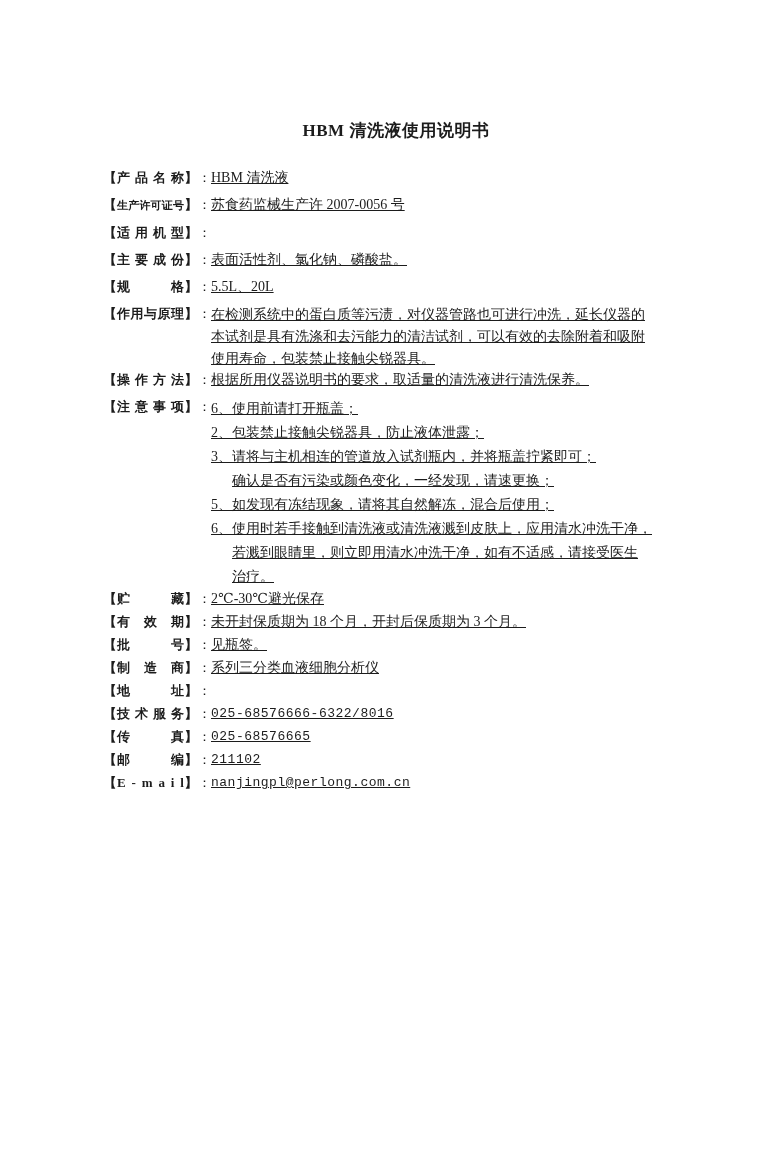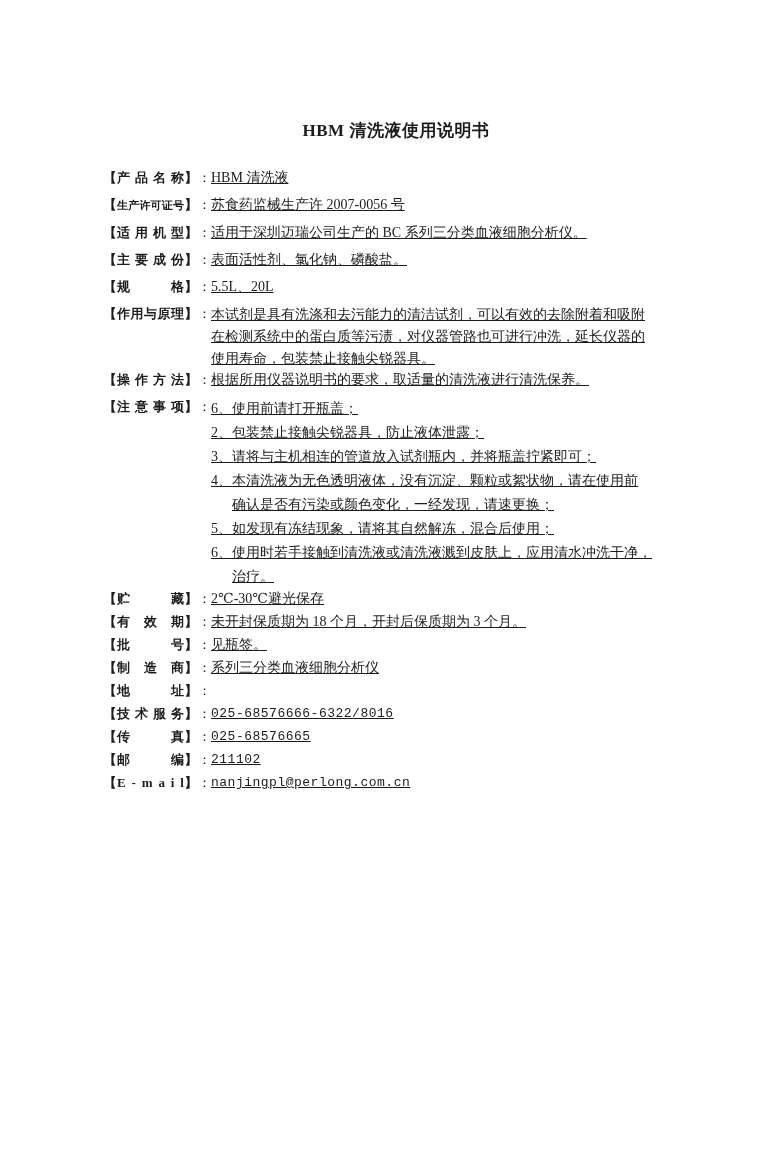--- a/index.html
+++ b/index.html
@@ -102,21 +102,20 @@
         <span class="br">【</span>
         <span class="lt">
           <span>适</span>
           <span>用</span>
           <span>机</span>
           <span>型</span>
         </span>
         <span class="br">】</span>
         <span class="co">：</span>
       </span>
-    <span class="val">适用于深圳迈瑞公司生产的 BC 系列三分类血液细胞分析仪。</span>
   </div>
 
   <div class="row">
     <span class="lab">
         <span class="br">【</span>
         <span class="lt">
           <span>主</span>
           <span>要</span>
           <span>成</span>
           <span>份</span>
@@ -147,22 +146,22 @@
           <span>作</span>
           <span>用</span>
           <span>与</span>
           <span>原</span>
           <span>理</span>
         </span>
         <span class="br">】</span>
         <span class="co">：</span>
       </span>
     <span class="val">
+      <div class="pline">在检测系统中的蛋白质等污渍，对仪器管路也可进行冲洗，延长仪器的</div>
       <div class="pline">本试剂是具有洗涤和去污能力的清洁试剂，可以有效的去除附着和吸附</div>
-      <div class="pline">在检测系统中的蛋白质等污渍，对仪器管路也可进行冲洗，延长仪器的</div>
       <div class="pline">使用寿命，包装禁止接触尖锐器具。</div>
     </span>
   </div>
 
   <div class="row">
     <span class="lab">
         <span class="br">【</span>
         <span class="lt">
           <span>操</span>
           <span>作</span>
@@ -184,24 +183,24 @@
           <span>事</span>
           <span>项</span>
         </span>
         <span class="br">】</span>
         <span class="co">：</span>
       </span>
     <span class="val">
       <div class="note-line">6、使用前请打开瓶盖；</div>
       <div class="note-line">2、包装禁止接触尖锐器具，防止液体泄露；</div>
       <div class="note-line">3、请将与主机相连的管道放入试剂瓶内，并将瓶盖拧紧即可；</div>
-      <div class="note-line">4、本清洗液为无色透明液体，没有沉淀、颗粒或絮状物，请在使用前</div>
       <div class="note-line cont">确认是否有污染或颜色变化，一经发现，请速更换；</div>
       <div class="note-line">5、如发现有冻结现象，请将其自然解冻，混合后使用；</div>
       <div class="note-line">6、使用时若手接触到清洗液或清洗液溅到皮肤上，应用清水冲洗干净，</div>
+      <div class="note-line cont">若溅到眼睛里，则立即用清水冲洗干净，如有不适感，请接受医生</div>
       <div class="note-line cont">治疗。</div>
     </span>
   </div>
 
   <div class="row row-bottom">
     <span class="lab">
         <span class="br">【</span>
         <span class="lt">
           <span>贮</span>
           <span>藏</span>

